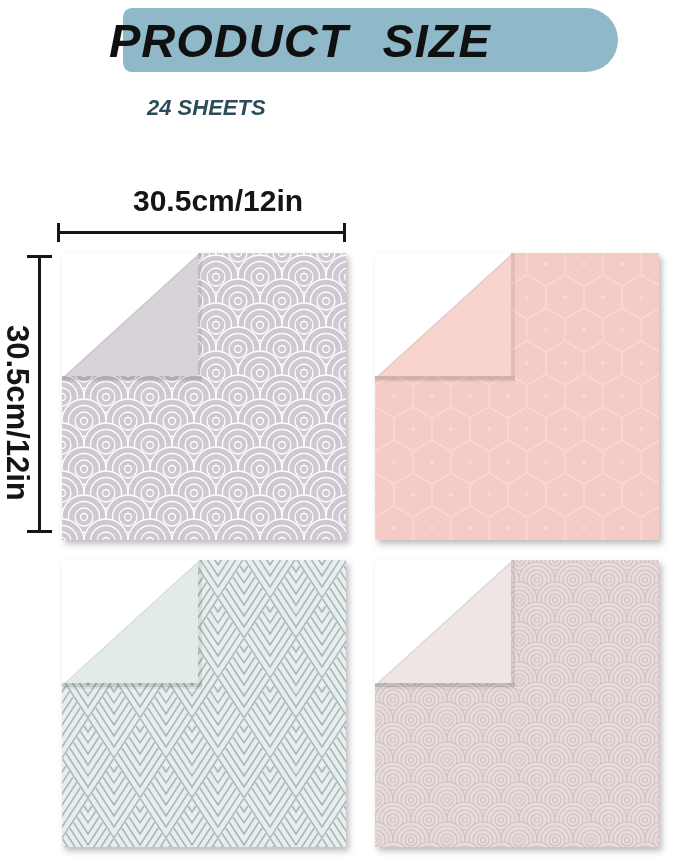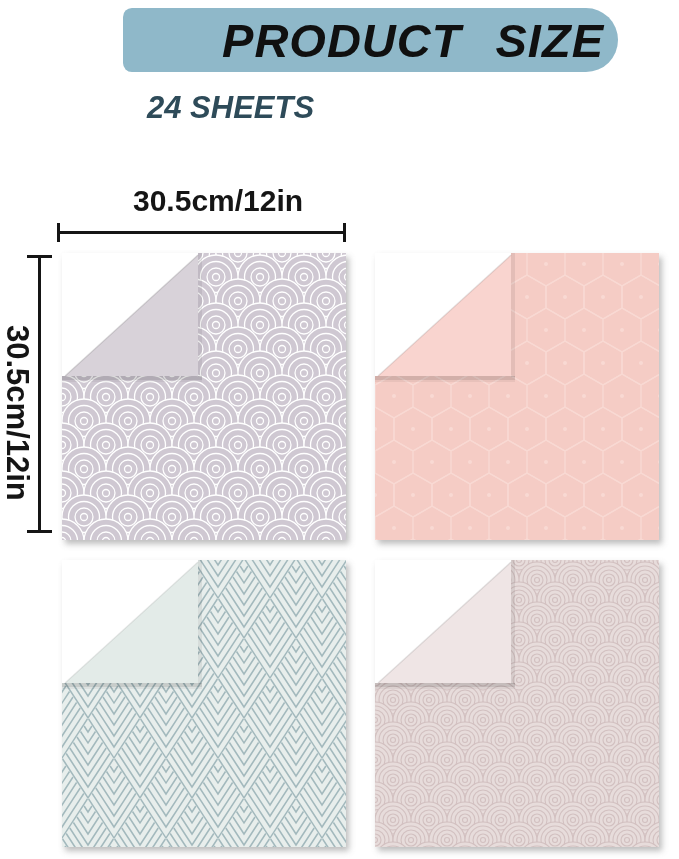--- a/index.html
+++ b/index.html
@@ -6,33 +6,33 @@
   .stage{
     position:relative;width:679px;height:859px;overflow:hidden;
     background:var(--page_bg,#fff);
     font-family:"Liberation Sans",sans-serif;
   }
   
   .banner{
     position:absolute;left:123px;top:8px;width:495px;height:64px;
     background:var(--banner_bg,#8fb8c9);
     border-radius:10px 36px 36px 10px;
-    display:flex;align-items:center;justify-content:flex-end;
+    display:flex;align-items:center;justify-content:flex-start;
   }
   .banner-title{
     font-size:47px;font-weight:bold;font-style:italic;
     color:var(--title_color,#101010);
     letter-spacing:1px;word-spacing:20px;
     transform:translateX(-14px);white-space:nowrap;
   }
   
   .subtitles{
     position:absolute;left:147px;top:86px;
     color:var(--subtitle_color,#2e4b59);
-    font-weight:bold;font-style:italic;font-size:31px;line-height:43px;
+    font-weight:bold;font-style:italic;font-size:22px;line-height:43px;
     white-space:nowrap;
   }
   
   .dim{position:absolute;background:var(--dim_color,#151515);}
   .h-dim-label{
     position:absolute;left:133px;top:184px;width:162px;height:36px;
     text-align:center;font-size:30px;font-weight:600;
     color:var(--dim_color,#151515);white-space:nowrap;
   }
   .h-dim-line{left:58px;top:231px;width:288px;height:3px;}

